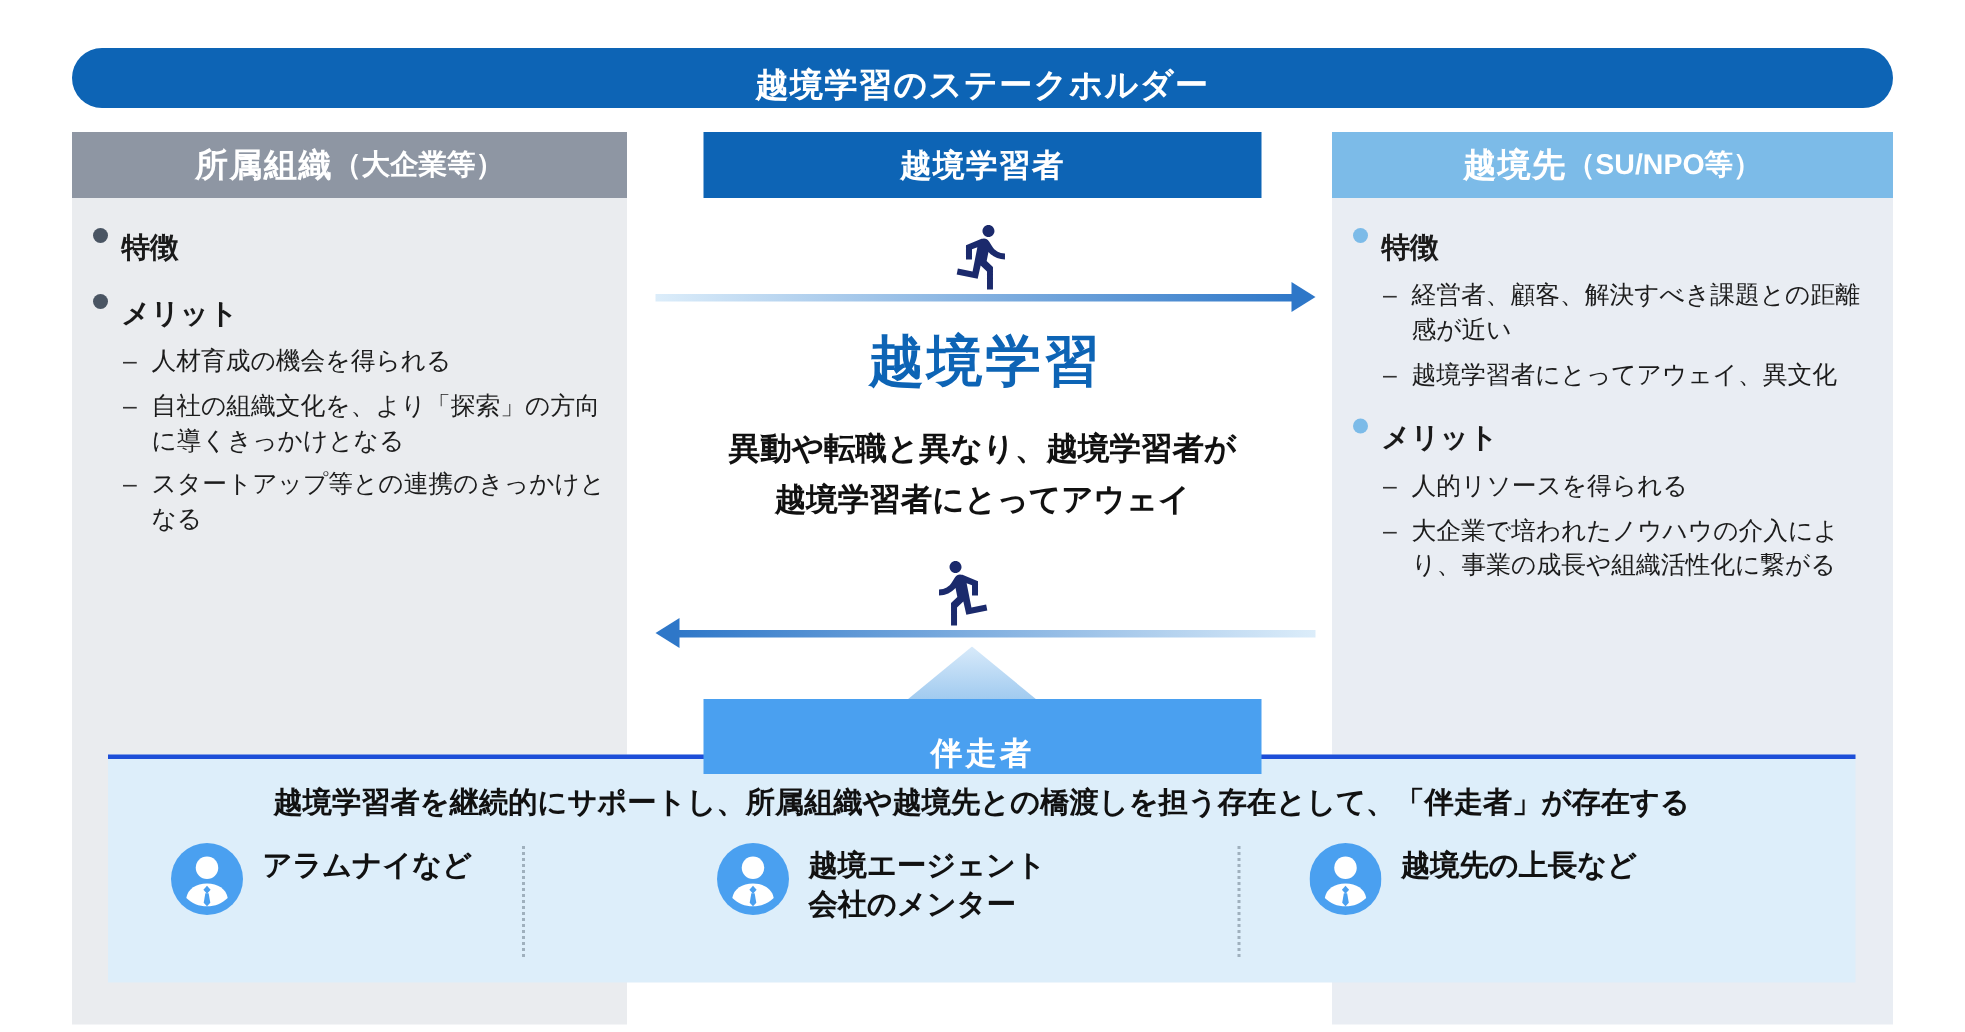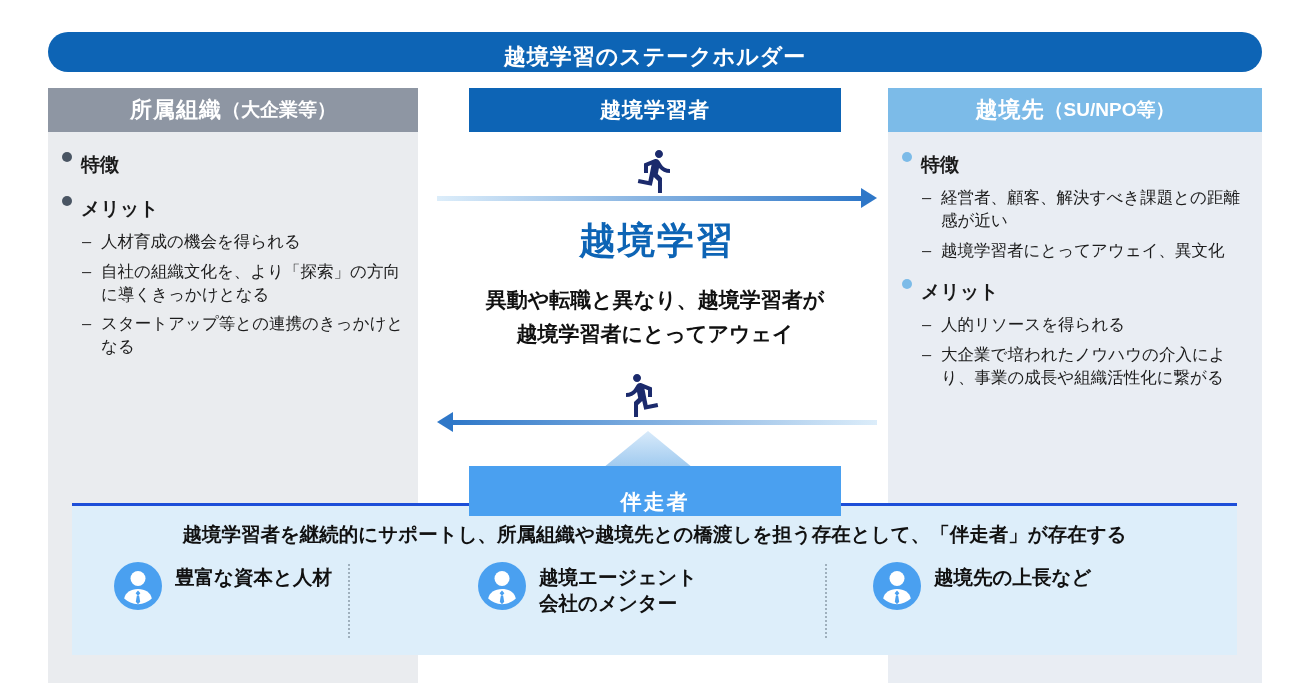--- a/index.html
+++ b/index.html
@@ -200,21 +200,21 @@
     <div class="bottom-items">
       <div class="b-item b-item-1">
         <svg class="b-icon" viewBox="0 0 48 48" aria-hidden="true">
           <circle cx="24" cy="24" r="24" fill="#4aa0f0"></circle>
           <circle cx="24" cy="16.5" r="7.5" fill="#fff"></circle>
           <path d="M24 27c-7.2 0-12.8 3.6-13.8 9.6 3.6 3.5 8.4 5.6 13.8 5.6s10.2-2.1 13.8-5.6C36.8 30.6 31.2 27 24 27z" fill="#fff"></path>
           <polygon points="24,28.5 21.6,31.2 24,33.8 26.4,31.2" fill="#4aa0f0"></polygon>
           <polygon points="22.9,33.5 21.8,39.8 24,42.2 26.2,39.8 25.1,33.5" fill="#4aa0f0"></polygon>
         </svg>
         <div class="b-text">
-          <div>豊富な資本と人材</div>
+          <div>アラムナイなど</div>
         </div>
       </div>
       <div class="b-divider"></div>
       <div class="b-item b-item-2">
         <svg class="b-icon" viewBox="0 0 48 48" aria-hidden="true">
           <circle cx="24" cy="24" r="24" fill="#4aa0f0"></circle>
           <circle cx="24" cy="16.5" r="7.5" fill="#fff"></circle>
           <path d="M24 27c-7.2 0-12.8 3.6-13.8 9.6 3.6 3.5 8.4 5.6 13.8 5.6s10.2-2.1 13.8-5.6C36.8 30.6 31.2 27 24 27z" fill="#fff"></path>
           <polygon points="24,28.5 21.6,31.2 24,33.8 26.4,31.2" fill="#4aa0f0"></polygon>
           <polygon points="22.9,33.5 21.8,39.8 24,42.2 26.2,39.8 25.1,33.5" fill="#4aa0f0"></polygon>

